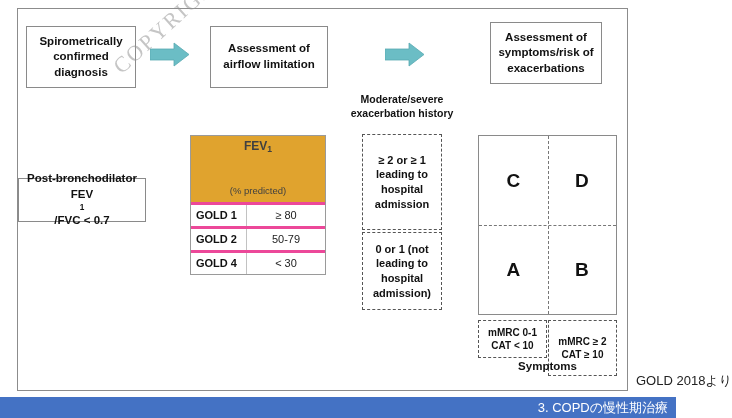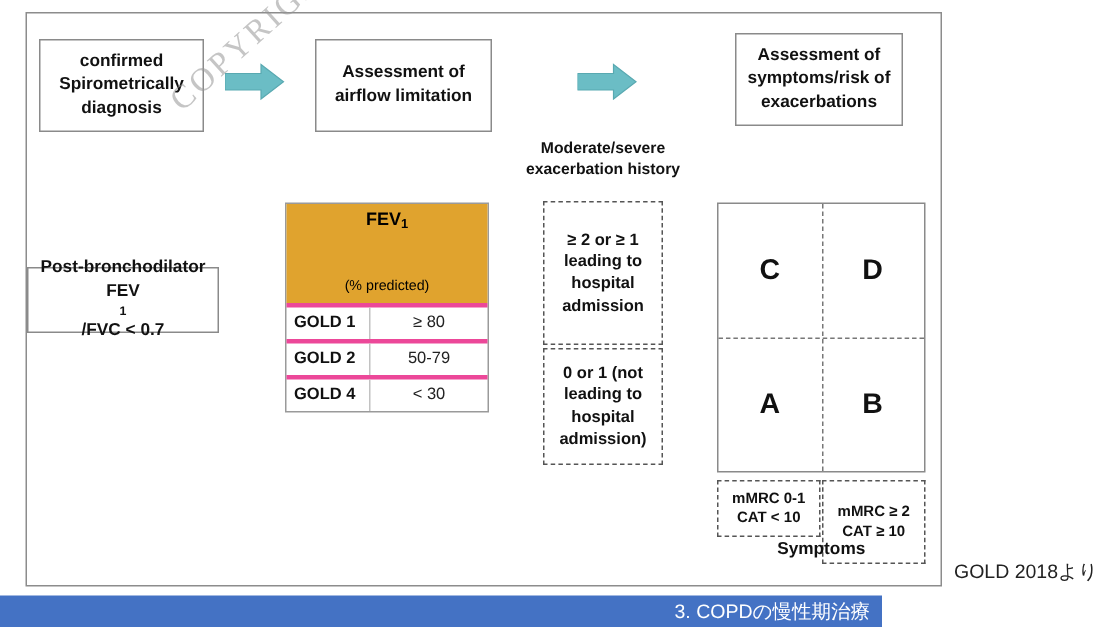--- a/index.html
+++ b/index.html
@@ -88,21 +88,21 @@
     width: 136px;
     border: 1.2px solid #9a9a9a;
     box-sizing: border-box;
     z-index: 20;
     background: #fff;
   }
   #fev-table .thead {
     background: #E0A32E;
     text-align: center;
     padding: 4px 0 5px 0;
-    color: #000000;
+    color: #404040;
   }
   #fev-table .thead .t1 {
     font-weight: bold;
     font-size: 12px;
     line-height: 1.1;
   }
   #fev-table .thead .t2 {
     font-size: 9.5px;
     line-height: 1.15;
     margin-top: 31px;
@@ -220,21 +220,21 @@
     font-size: 13px;
     color: #222;
     white-space: nowrap;
     z-index: 30;
   }
 
   
   #footer-bar {
     position: absolute;
     left: 0; top: 397px;
-    width: 588px; height: 21px;
+    width: 676px; height: 21px;
     background: #4472C4;
     z-index: 50;
   }
   #footer-text {
     position: absolute;
     right: 8px; top: 2px;
     color: #ffffff;
     font-size: 13px;
     line-height: 17px;
     white-space: nowrap;
@@ -246,22 +246,22 @@
 <body>
 
 <div id="slide">
 
   <div id="figure-frame"></div>
 
   <div id="watermark">COPYRIGHTED MATERIAL</div>
 
   <div class="box" id="box-diagnosis">
     <div>
+      <span>Spirometrically</span>
       <span>confirmed</span>
-      <span>Spirometrically</span>
       <span>diagnosis</span>
     </div>
   </div>
 
   <div class="arrow" id="arrow-1">
     <svg width="40" height="25" viewBox="0 0 40 25">
       <polygon points="0,7 24,7 24,1 39,12.5 24,24 24,18 0,18" fill="#6BBDC5" stroke="#59a9b1" stroke-width="0.8"></polygon>
     </svg>
   </div>
 

